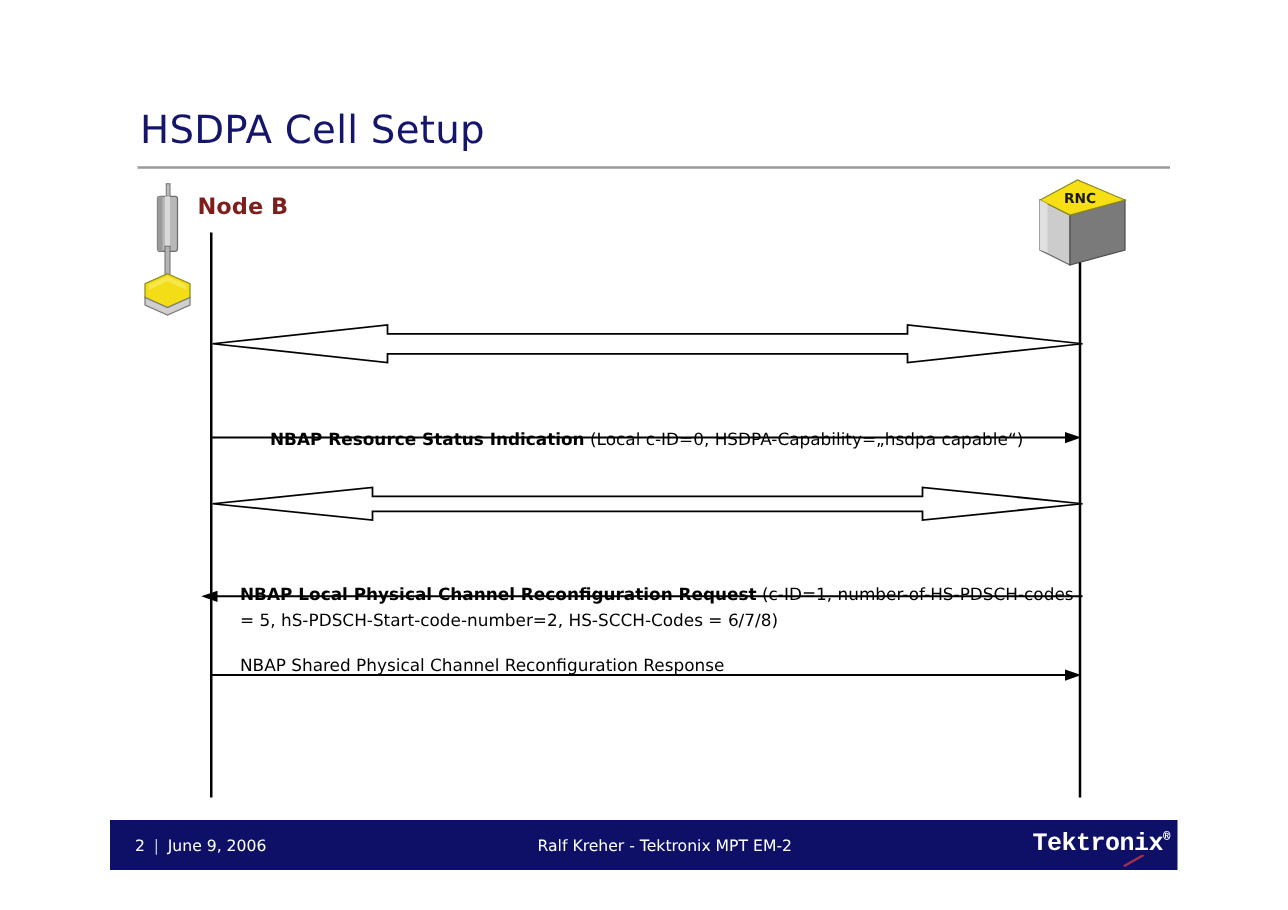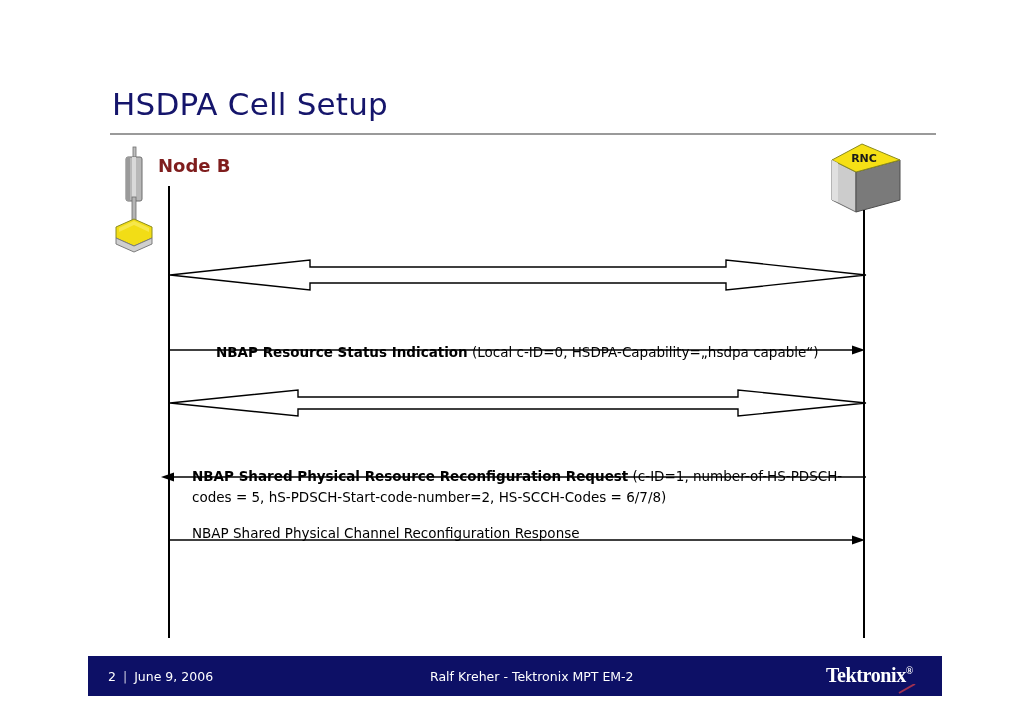--- a/index.html
+++ b/index.html
@@ -158,21 +158,21 @@
   #footer-logo {
     position: absolute;
     right: 94px;
     top: 664px;
     width: 110px;
     height: 28px;
   }
   #footer-logo-text {
     position: absolute;
     left: 0; top: 0;
-    font-family: Liberation Serif, serif;
+    font-family: Liberation Mono, monospace;
     font-weight: bold;
     font-size: 20px;
     color: #ffffff;
     letter-spacing: -0.4px;
     white-space: nowrap;
   }
   #footer-logo-reg {
     font-size: 10px;
     vertical-align: super;
   }
@@ -253,21 +253,21 @@
     <svg class="msg-svg" id="msg5-arrow" style="left:168px; top:534px;" width="700" height="12" viewBox="0 0 700 12" xmlns="http://www.w3.org/2000/svg">
       <line x1="0" y1="6" x2="686" y2="6" stroke="#000000" stroke-width="1.6"></line>
       <polygon points="697,6 684,1.5 684,10.5" fill="#000000"></polygon>
     </svg>
   </div>
 
 
   <div class="msg-text" id="msg2-text"><b>NBAP Resource Status Indication</b><span class="plain"> (Local c-ID=0, HSDPA-Capability=„hsdpa capable“)</span></div>
 
 
-  <div class="msg-text" id="msg4-text"><b>NBAP Shared Physical Resource Reconfiguration Request</b><span class="plain"> (c-ID=1, number-of-HS-PDSCH-codes = 5, hS-PDSCH-Start-code-number=2, HS-SCCH-Codes = 6/7/8)</span></div>
+  <div class="msg-text" id="msg4-text"><b>NBAP Local Physical Channel Reconfiguration Request</b><span class="plain"> (c-ID=1, number-of-HS-PDSCH-codes = 5, hS-PDSCH-Start-code-number=2, HS-SCCH-Codes = 6/7/8)</span></div>
 
   <div class="msg-text" id="msg5-text"><span>NBAP Shared Physical Channel Reconfiguration Response</span></div>
 
   <div id="footer-bar"></div>
   <div id="footer-page"><span>2</span><span id="footer-sep">|</span><span>June 9, 2006</span></div>
   <div id="footer-center">Ralf Kreher - Tektronix MPT EM-2</div>
   <div id="footer-logo">
     <div id="footer-logo-text"><span>Tektronix</span><span id="footer-logo-reg">®</span></div>
     <svg id="footer-logo-slash" width="20" height="10" viewBox="0 0 20 10" xmlns="http://www.w3.org/2000/svg">
       <line x1="1" y1="9" x2="17" y2="0" stroke="#a03050" stroke-width="2"></line>

